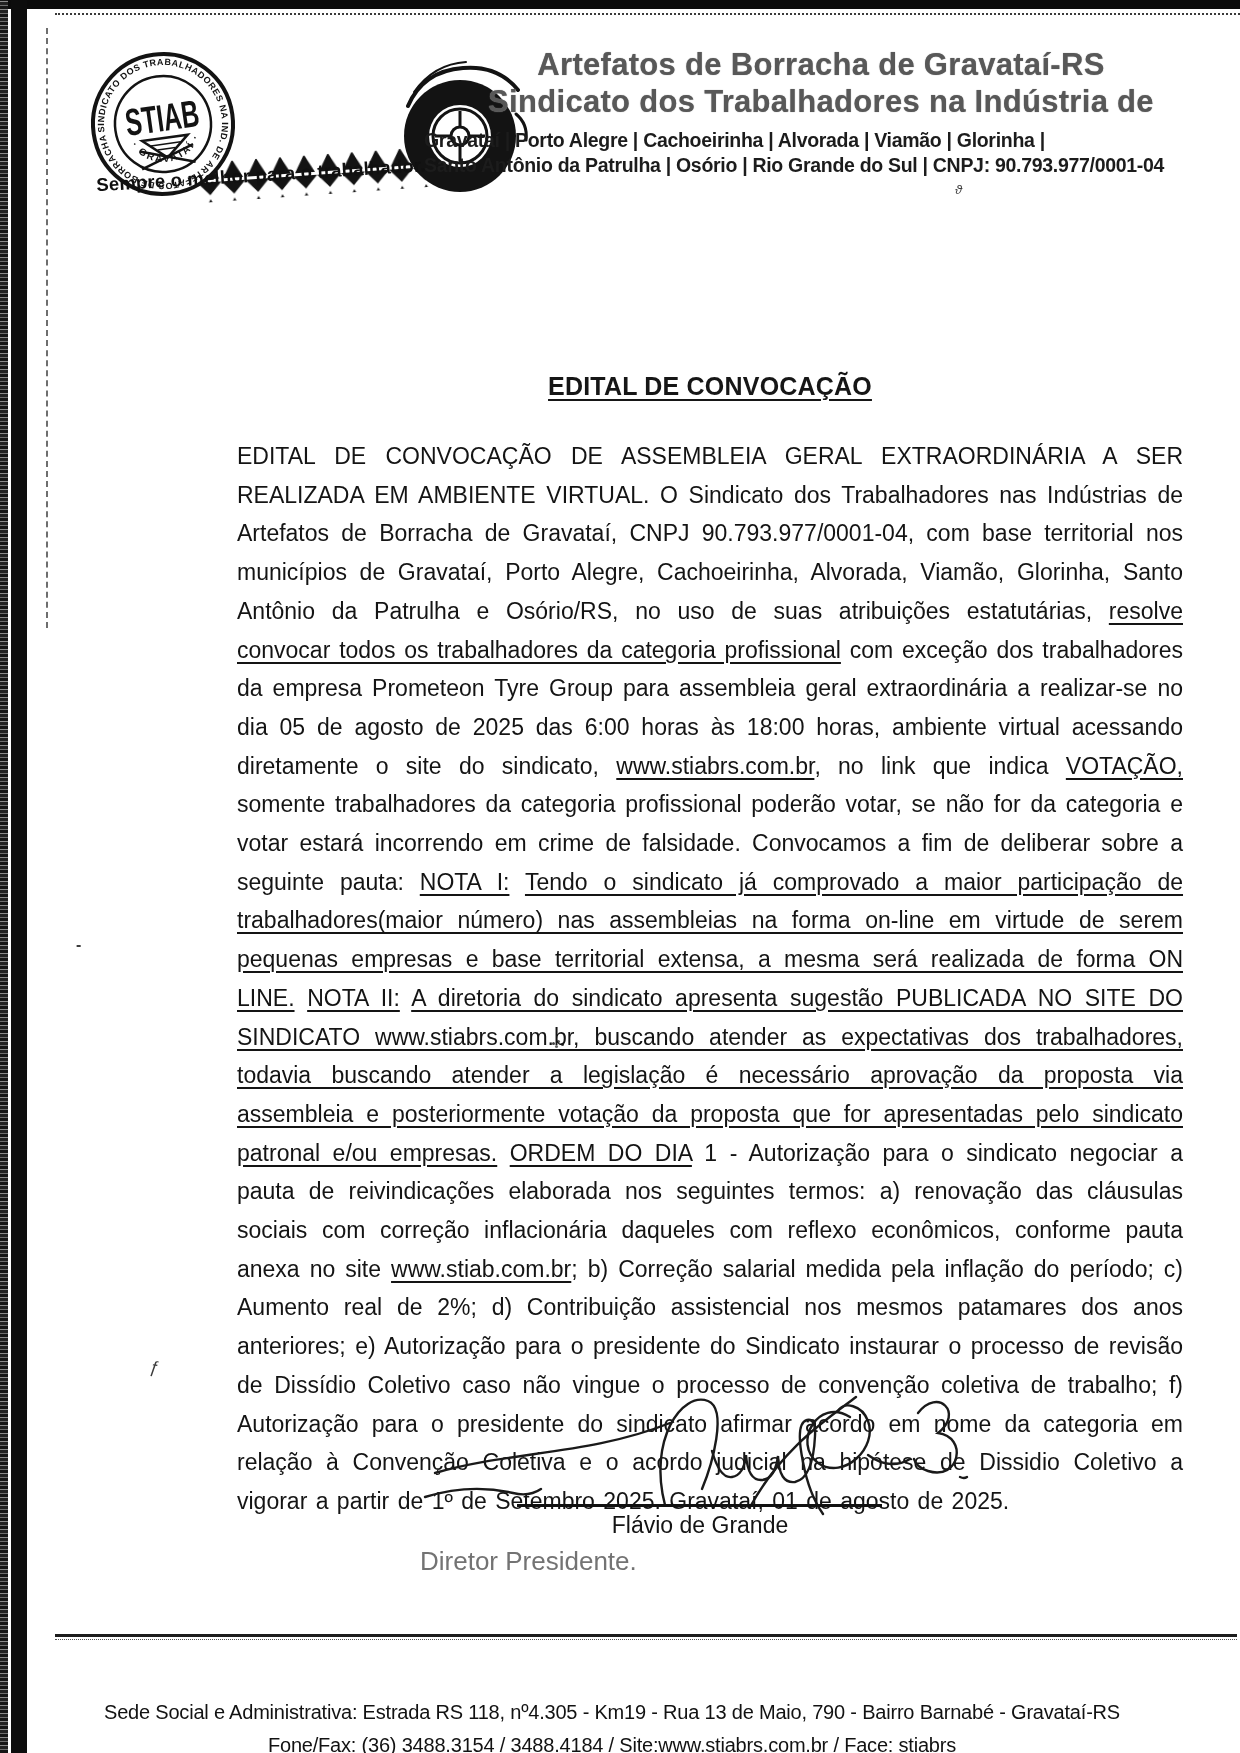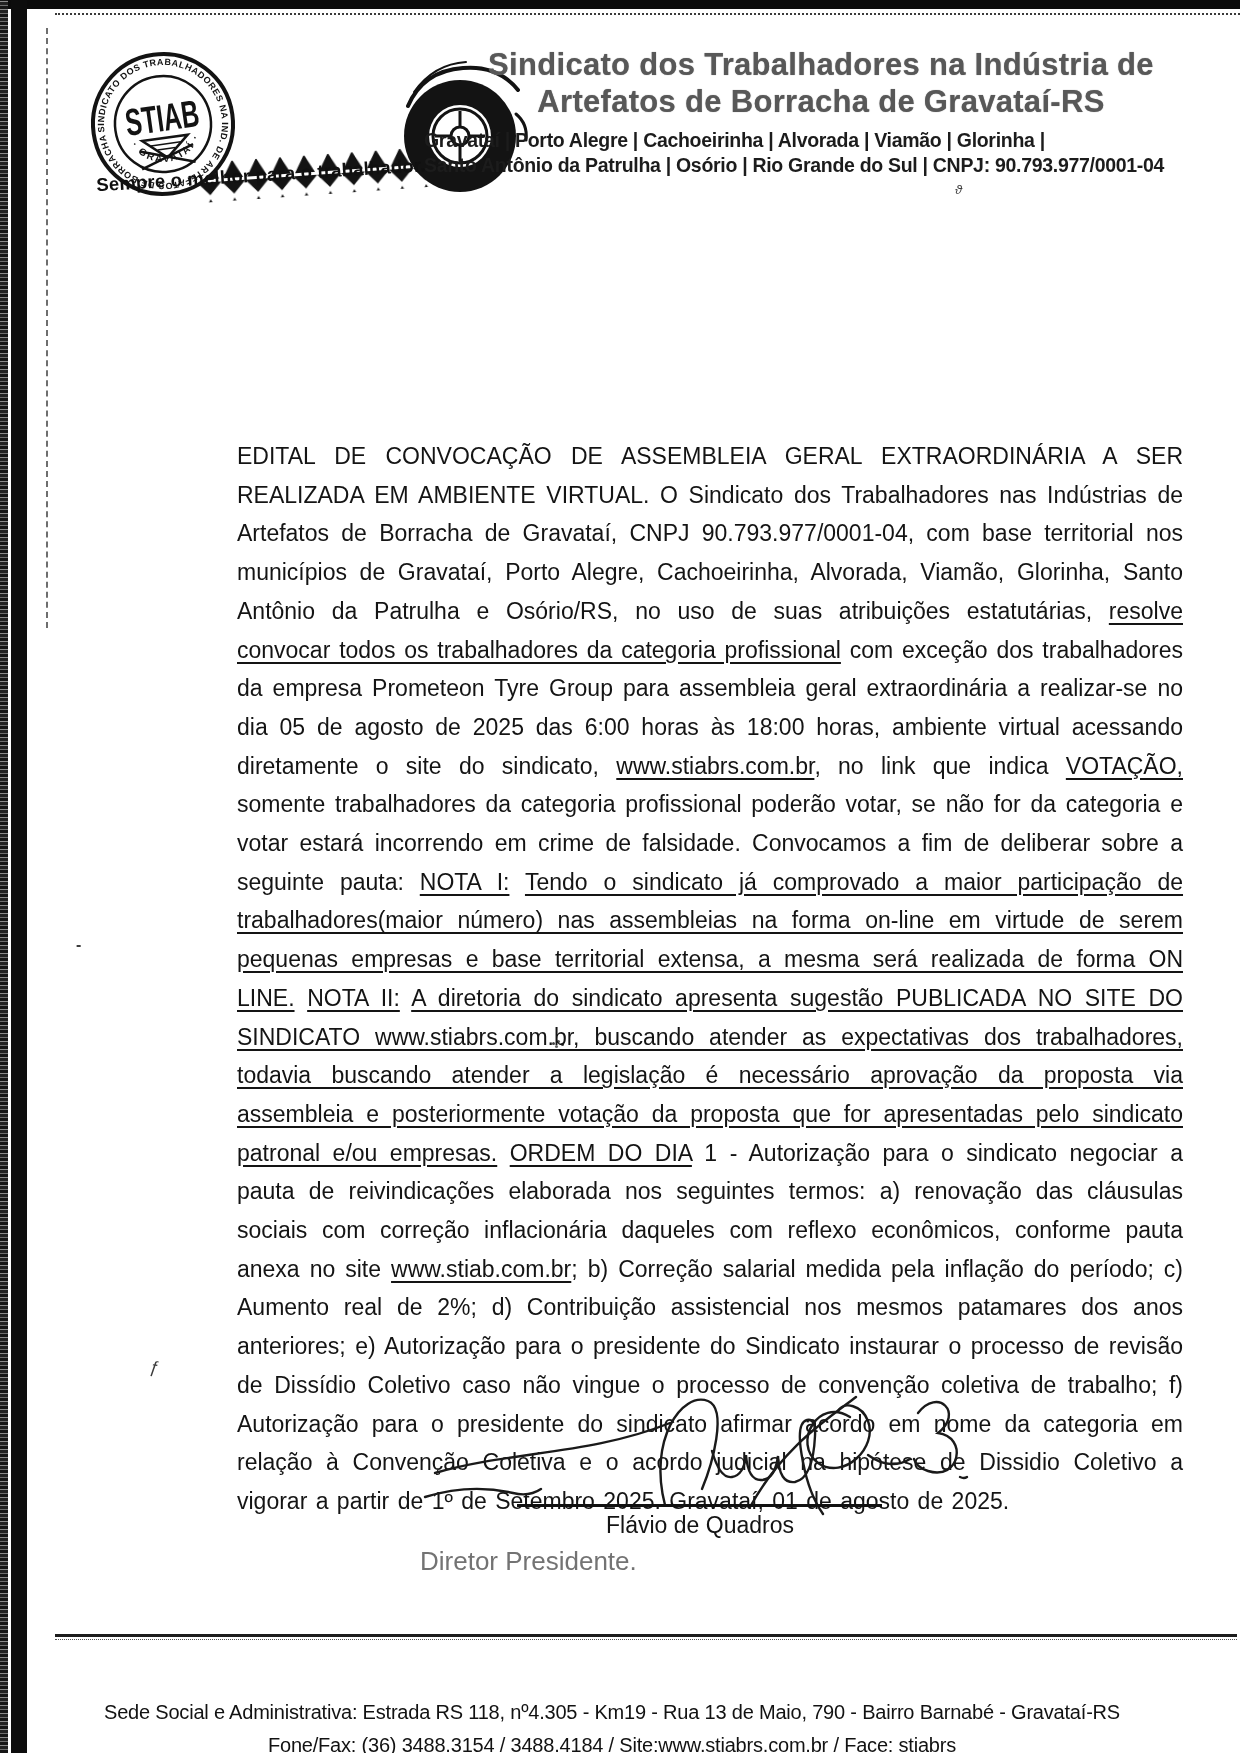--- a/index.html
+++ b/index.html
@@ -107,49 +107,52 @@
         <line x1="70" y1="108" x2="100" y2="108" stroke="#131313" stroke-width="1.5"></line>
         <line x1="76" y1="113" x2="94" y2="113" stroke="#131313" stroke-width="1.5"></line>
         <line x1="58" y1="130" x2="112" y2="112" stroke="#131313" stroke-width="2.5"></line>
         <line x1="58" y1="112" x2="112" y2="130" stroke="#131313" stroke-width="2.5"></line>
       </g>
     </svg>
 
     <div class="tagline">Sempre o melhor para o trabalhador.</div>
 
     <div class="org-title">
+      <div>Artefatos de Borracha de Gravataí-RS</div>
       <div>Sindicato dos Trabalhadores na Indústria de</div>
-      <div>Artefatos de Borracha de Gravataí-RS</div>
     </div>
 
     <div class="org-coverage">
       <div>Gravataí | Porto Alegre | Cachoeirinha | Alvorada | Viamão | Glorinha |</div>
       <div>Santo Antônio da Patrulha | Osório | Rio Grande do Sul | CNPJ: 90.793.977/0001-04</div>
     </div>
   </div>
 
+  <div class="doc-title">
+    <span>EDITAL DE CONVOCAÇÃO</span>
+  </div>
 
   <div class="doc-body"><span class="b">EDITAL DE CONVOCAÇÃO DE ASSEMBLEIA GERAL EXTRAORDINÁRIA A SER REALIZADA EM AMBIENTE VIRTUAL.</span><span> O Sindicato dos Trabalhadores nas Indústrias de Artefatos de Borracha de Gravataí, CNPJ 90.793.977/0001-04, com base territorial nos municípios de Gravataí, Porto Alegre, Cachoeirinha, Alvorada, Viamão, Glorinha, Santo Antônio da Patrulha e Osório/RS, no uso de suas atribuições estatutárias, </span><span class="u">resolve convocar todos os trabalhadores da categoria profissional</span><span class="b"> com exceção dos trabalhadores da empresa Prometeon Tyre Group para </span><span>assembleia geral extraordinária a realizar-se no dia </span><span class="b">05 de agosto de 2025 das 6:00 horas às 18:00 horas,</span><span> ambiente virtual acessando diretamente o site do sindicato, </span><span class="u">www.stiabrs.com.br</span><span>, no link que indica </span><span class="b u">VOTAÇÃO,</span><span> somente trabalhadores da categoria profissional poderão votar, se não for da categoria e votar estará incorrendo em crime de falsidade. Convocamos a fim de deliberar sobre a seguinte pauta: </span><span class="b u">NOTA I:</span><span> </span><span class="u">Tendo o sindicato já comprovado a maior participação de trabalhadores(maior número) nas assembleias na forma on-line em virtude de serem pequenas empresas e base territorial extensa, a mesma será realizada de forma ON LINE.</span><span> </span><span class="b u">NOTA II:</span><span> </span><span class="u">A diretoria do sindicato apresenta sugestão PUBLICADA NO SITE DO SINDICATO www.stiabrs.com.br, buscando atender as expectativas dos trabalhadores, todavia buscando atender a legislação é necessário aprovação da proposta via assembleia e posteriormente votação da proposta que for apresentadas pelo sindicato patronal e/ou empresas.</span><span> </span><span class="b u">ORDEM DO DIA</span><span> 1 - Autorização para o sindicato negociar a pauta de reivindicações elaborada nos seguintes termos: </span><span class="b">a)</span><span> renovação das cláusulas sociais com correção inflacionária daqueles com reflexo econômicos, conforme pauta anexa no site </span><span class="u">www.stiab.com.br</span><span>; </span><span class="b">b)</span><span> Correção salarial medida pela inflação do período; </span><span class="b">c)</span><span> Aumento real de 2%; </span><span class="b">d)</span><span> Contribuição assistencial nos mesmos patamares dos anos anteriores; </span><span class="b">e)</span><span> Autorização para o presidente do Sindicato instaurar o processo de revisão de Dissídio Coletivo caso não vingue o processo de convenção coletiva de trabalho; </span><span class="b">f) A</span><span>utorização para o presidente do sindicato afirmar acordo em nome da categoria em relação à Convenção Coletiva e o acordo judicial na hipótese de Dissidio Coletivo a vigorar a partir de 1º de Setembro 2025. Gravataí, 01 de agosto de 2025.</span></div>
 
   <div>
     <svg class="sig-svg" width="580" height="135" viewBox="0 0 580 135">
       <g fill="none" stroke="#1a1a1a" stroke-width="2.4" stroke-linecap="round">
         <path d="M 15,88 C 90,66 170,70 250,38"></path>
         <path d="M 5,112 q 45,-14 88,-4 q 16,4 28,-4"></path>
         <path d="M 245,120 C 228,55 262,6 288,16 C 308,24 292,80 282,104"></path>
         <path d="M 292,66 q 8,28 20,26 q 12,-2 14,-22 q 2,26 16,25 q 13,-1 16,-24 q 1,28 17,26 q 18,-4 20,-46 q 1,-18 -8,-16 q -12,3 -4,42 q 6,32 20,52"></path>
         <path d="M 430,32 C 398,12 372,58 398,78 C 424,96 458,62 448,36 C 442,20 424,16 418,26"></path>
         <path d="M 448,70 q 22,16 42,4"></path>
         <path d="M 498,28 C 518,2 544,28 518,48 C 548,52 540,96 508,86 q -12,-4 -14,-12"></path>
         <path d="M 540,92 q 4,2 7,0"></path>
         <path d="M 330,122 C 362,64 402,38 436,12"></path>
       </g>
     </svg>
     <div class="sig-line"></div>
-    <div class="sig-name">Flávio de Quadros</div>
+    <div class="sig-name">Flávio de Grande</div>
     <div class="sig-role">Diretor Presidente.</div>
   </div>
 
   <div>
     <div class="footer-rule"></div>
     <div class="footer-rule-dots"></div>
     <div class="footer-text">
       <div>Sede Social e Administrativa: Estrada RS 118, nº4.305 - Km19 - Rua 13 de Maio, 790 - Bairro Barnabé - Gravataí-RS</div>
       <div>Fone/Fax: (36) 3488.3154 / 3488.4184 / Site:www.stiabrs.com.br / Face: stiabrs</div>
     </div>

